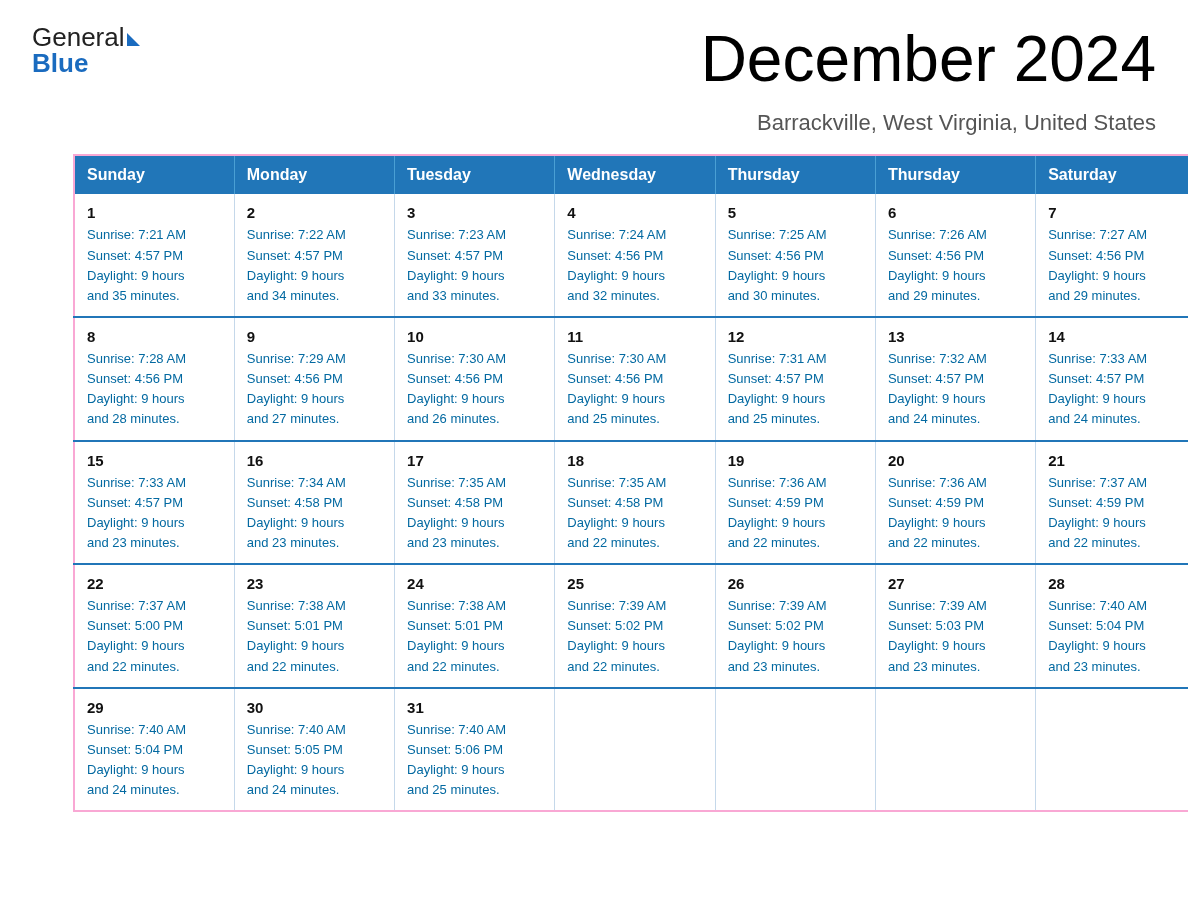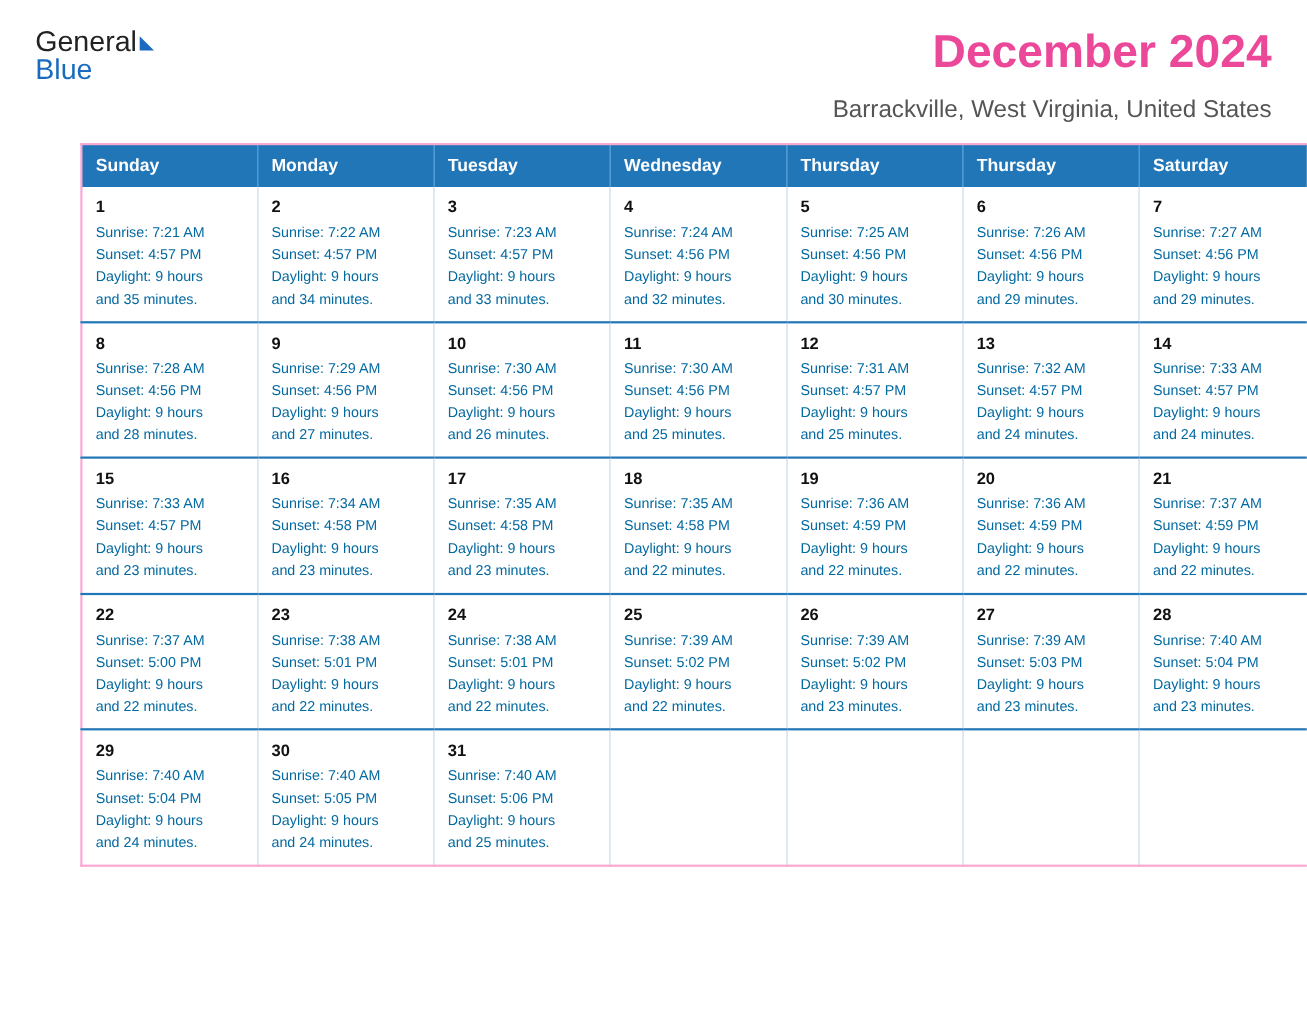--- a/index.html
+++ b/index.html
@@ -18,21 +18,21 @@
       margin-bottom: 18px;
     }
     .logo-text-general {
       font-size: 26px;
       font-weight: normal;
       color: #222;
       line-height: 1;
     }
     .logo-text-blue {
       font-size: 26px;
-      font-weight: normal;
+      font-weight: bold;
       color: #1a6bbf;
       line-height: 1;
     }
     .logo-arrow {
       width: 0;
       height: 0;
       border-left: 13px solid #1a6bbf;
       border-top: 13px solid transparent;
       border-bottom: 0px solid transparent;
       margin-left: 2px;
@@ -45,23 +45,23 @@
       align-items: flex-start;
     }
     .logo-row1 {
       display: flex;
       align-items: center;
     }
     .title-block {
       text-align: right;
     }
     .title-month {
-      font-size: 42px;
-      font-weight: bold;
-      color: #ec4899;
+      font-size: 64px;
+      font-weight: normal;
+      color: #000000;
       line-height: 1.1;
     }
     .title-location {
       font-size: 22px;
       color: #555;
       margin-top: 16px;
     }
     .calendar-table {
       width: 100%;
       border-collapse: collapse;

